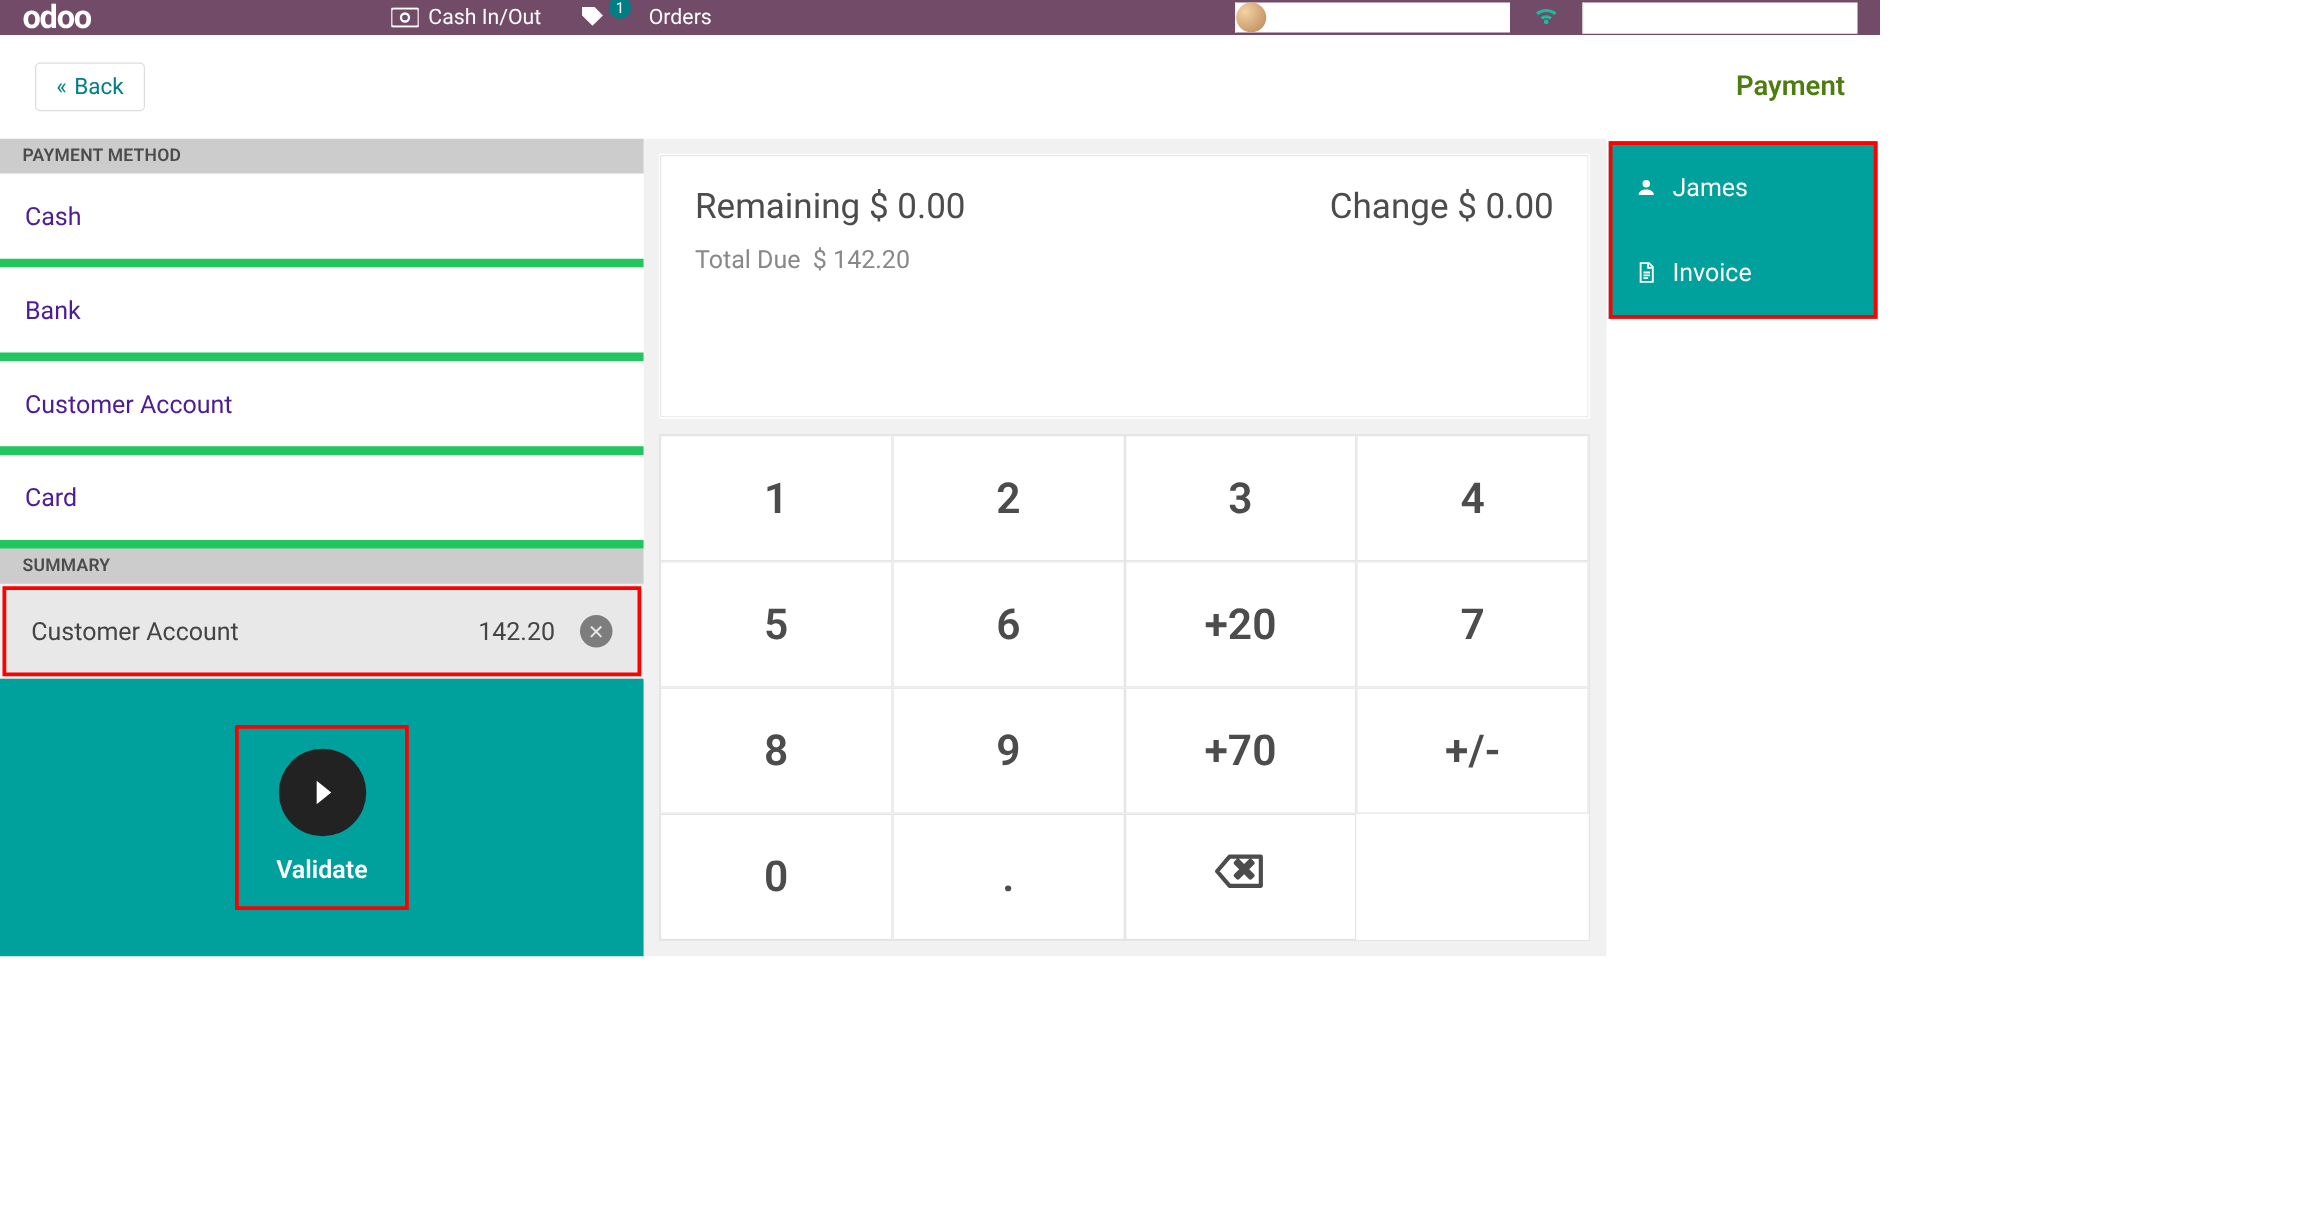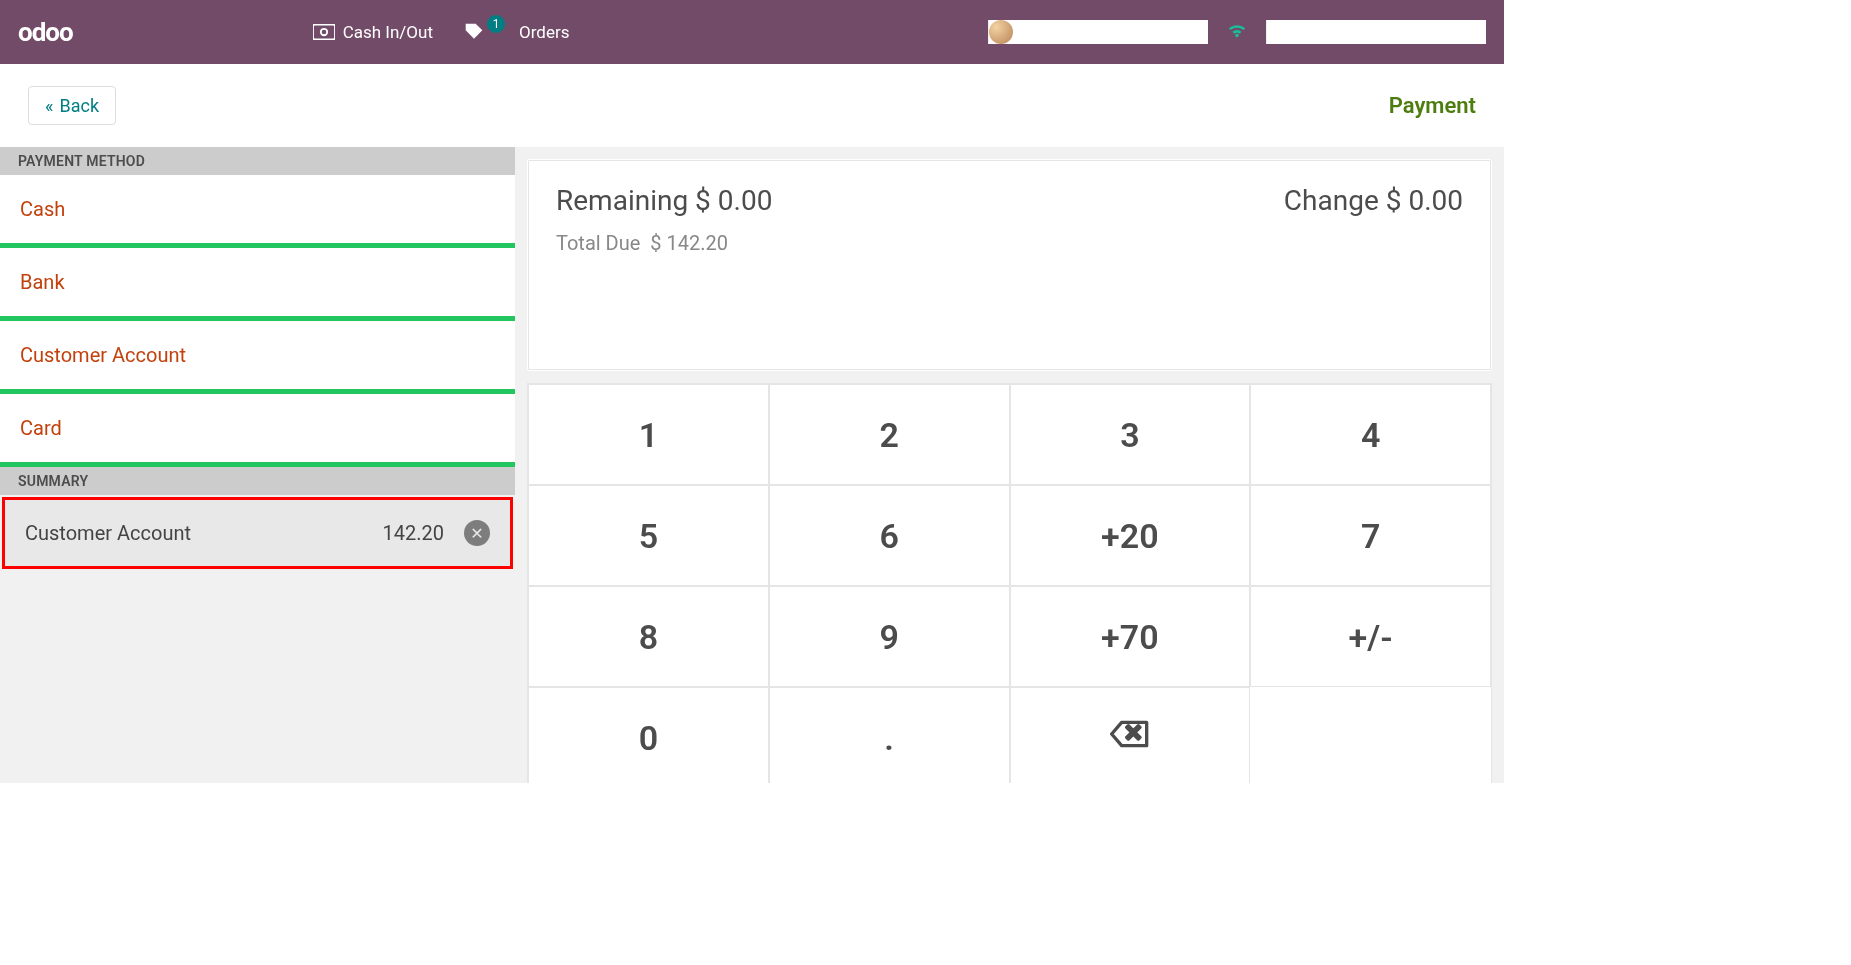--- a/index.html
+++ b/index.html
@@ -1,34 +1,34 @@
 <!DOCTYPE html>
 <html><head>
 <meta charset="utf-8">
 <style>
   * { box-sizing: border-box; margin: 0; padding: 0; font-family: -apple-system, BlinkMacSystemFont, "Segoe UI", Roboto, "Helvetica Neue", Arial, sans-serif; }
   body { background: #fff; width: 1504px; height: 783px; overflow: hidden; }
-  .header { background: #714B67; height: 64px; display: flex; align-items: center; color: #fff; padding: 0 18px; }
+  .header { background: #714B67; height: 28px; display: flex; align-items: center; color: #fff; padding: 0 18px; }
   .logo { font-size: 26px; font-weight: 700; letter-spacing: -1px; margin-right: 40px; }
   .hdr-spacer { flex: 1; }
   .hdr-btn { display: flex; align-items: center; gap: 8px; margin-right: 30px; cursor: pointer; font-size: 17px; }
   .hdr-btn.right { margin-right: 0; margin-left: 18px; }
   .hdr-icon { width: 22px; height: 16px; display: inline-flex; align-items: center; justify-content: center; }
   .avatar { width: 24px; height: 24px; border-radius: 50%; background: radial-gradient(circle at 30% 30%, #f3d2a3, #b78355); margin-right: 8px; }
   .wifi { color: #1abc9c; margin-left: 18px; }
   .chevrons { font-family: inherit; }
   .badge { background: #017e84; color: #fff; border-radius: 50%; width: 18px; height: 18px; font-size: 12px; display: inline-flex; align-items: center; justify-content: center; position: relative; top: -8px; left: -6px; }
   .topbar { height: 83px; display: flex; align-items: center; padding: 0 28px; border-bottom: 0; }
   .back-btn { border: 1px solid #ddd; border-radius: 4px; padding: 8px 16px; color: #017e84; background: #fff; font-size: 18px; cursor: pointer; display: inline-flex; align-items: center; gap: 6px; }
   .title { flex: 1; text-align: right; font-size: 22px; font-weight: 600; color: #4d7c0f; margin-left: -60px;}
   .main { display: flex; height: calc(783px - 46px - 83px); }
   .left { width: 515px; display: flex; flex-direction: column; background: #f1f1f1;}
   .section-hdr { background: #ccc; color: #4c4c4c; font-size: 14px; font-weight: 600; padding: 6px 18px; letter-spacing: .2px; }
   .pm-list { background: #fff; }
-  .pm-item { padding: 22px 20px; font-size: 20px; color: #c2410c; border-bottom: 5px solid #22c55e; cursor: pointer; background:#fff;}
+  .pm-item { padding: 22px 20px; font-size: 20px; color: #4c1d95; border-bottom: 7px solid #22c55e; cursor: pointer; background:#fff;}
   .summary-row { display: flex; align-items: center; padding: 20px 20px; font-size: 20px; color: #444; background: #e8e8e8; border: 3px solid #ff0000; margin: 2px; }
   .summary-row .name { flex: 1; }
   .summary-row .amount { margin-right: 20px; }
   .del-icon { width: 26px; height: 26px; border-radius: 50%; background: #7d7d7d; color: #e8e8e8; display: inline-flex; align-items: center; justify-content: center; font-size: 16px; cursor: pointer; }
   .validate-area { flex: 1; background: #00a09d; display: flex; align-items: center; justify-content: center; }
   .validate-inner { border: 3px solid #ff0000; padding: 16px 30px 18px; display: flex; flex-direction: column; align-items: center; gap: 14px; cursor: pointer; }
   .validate-circle { width: 70px; height: 70px; border-radius: 50%; background: #222; display: flex; align-items: center; justify-content: center; }
   .validate-circle svg { width: 28px; height: 28px; fill: #fff; }
   .validate-label { color: #fff; font-size: 20px; font-weight: 600; }
   .center { flex: 1; padding: 12px; display: flex; flex-direction: column; gap: 12px; background:#f1f1f1;}
@@ -104,20 +104,30 @@
       <div class="pm-item">Bank</div>
       <div class="pm-item">Customer Account</div>
       <div class="pm-item">Card</div>
     </div>
     <div class="section-hdr">SUMMARY</div>
     <div class="summary-row">
       <span class="name">Customer Account</span>
       <span class="amount">142.20</span>
       <span class="del-icon">✕</span>
     </div>
+    <div class="validate-area">
+      <div class="validate-inner">
+        <div class="validate-circle">
+          <svg viewBox="0 0 24 24">
+              <path d="M8 4l10 8-10 8z"></path>
+            </svg>
+        </div>
+        <div class="validate-label">Validate</div>
+      </div>
+    </div>
   </div>
 
   <div class="center">
     <div class="amount-box">
       <div class="amount-row1">
         <span class="lbl">
           <span>Remaining</span>
           <span class="val">$ 0.00</span>
         </span>
         <span class="lbl">
@@ -149,13 +159,34 @@
         <span>
           <svg viewBox="0 0 24 24" width="40" height="40">
               <path d="M22 5H9L2 12l7 7h13V5zm-9 9.59L11.59 16 9 13.41 6.41 16 5 14.59 7.59 12 5 9.41 6.41 8 9 10.59 11.59 8 13 9.41 10.41 12 13 14.59z" fill="none"></path>
               <path d="M7 5h15v14H7l-6-7 6-7zm3 3l3 3-3 3 1 1 3-3 3 3 1-1-3-3 3-3-1-1-3 3-3-3-1 1z" fill="none" stroke="#4c4c4c" stroke-width="2" stroke-linejoin="round"></path>
             </svg>
         </span>
       </div>
     </div>
   </div>
 
+  <div class="right">
+    <div class="right-card">
+      <div class="right-item">
+        <span class="ricon">
+          <svg viewBox="0 0 24 24" width="18" height="18">
+              <path d="M12 12a4 4 0 100-8 4 4 0 000 8zm0 2c-4 0-8 2-8 5v1h16v-1c0-3-4-5-8-5z" fill="#fff"></path>
+            </svg>
+        </span>
+        <span>James</span>
+      </div>
+      <div class="right-item">
+        <span class="ricon">
+          <svg viewBox="0 0 24 24" width="18" height="18">
+              <path d="M6 2h9l4 4v16H6V2zm8 1v4h4" fill="none" stroke="#fff" stroke-width="2"></path>
+              <path d="M9 12h7M9 15h7M9 18h5" stroke="#fff" stroke-width="2"></path>
+            </svg>
+        </span>
+        <span>Invoice</span>
+      </div>
+    </div>
+  </div>
 </div>
 
 </body></html>

